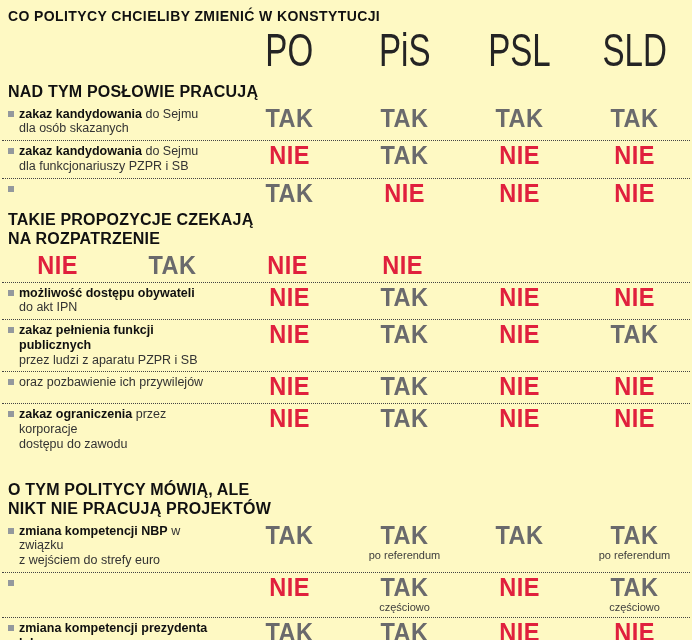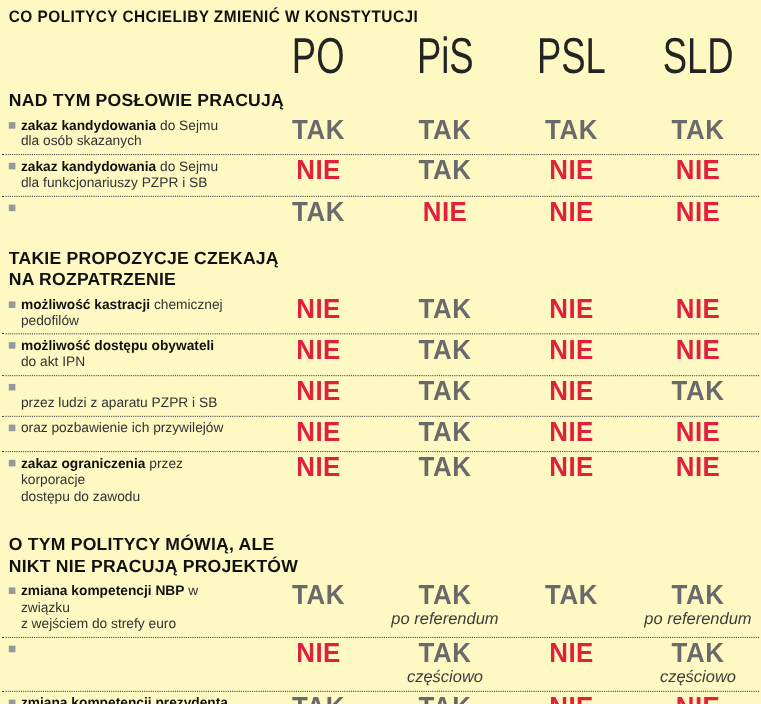--- a/index.html
+++ b/index.html
@@ -31,21 +31,21 @@
     font-size: 46px;
     font-weight: 400;
     color: #242424;
     line-height: 46px;
     display: inline-block;
     transform: scaleX(0.72);
     transform-origin: 50% 0;
     white-space: nowrap;
   }
   .section-1 { margin-top: 8px; }
-  .section-2 { margin-top: 16px; }
+  .section-2 { }
   .section-3 { margin-top: 24px; }
   .sec-h {
     font-size: 16px;
     font-weight: bold;
     color: #111111;
     line-height: 1.22;
     letter-spacing: 0.2px;
     white-space: pre-line;
     padding-left: 8px;
     margin-bottom: 2px;
@@ -72,21 +72,21 @@
     font-weight: bold;
     line-height: 1;
     display: inline-block;
     transform: scaleX(0.94);
     transform-origin: 50% 0;
     margin-top: -1px;
     letter-spacing: 0.5px;
   }
   .val.yes { color: var(--yes, #6a6a6c); }
   .val.no  { color: var(--no,  #e0203d); }
-  .sub { font-size: 15px; color: #3d3d3d; line-height: 1.1; margin-top: 1px; font-style: italic; }
+  .sub { font-size: 11px; color: #3d3d3d; line-height: 1.1; margin-top: 1px; }
   .sub:empty { display: none; }
   .dotline { border-top: 1px dotted #444444; margin: 0 2px; height: 0; }
 </style>
 </head>
 <body>
 
 <div class="page">
 
   <div class="title">CO POLITYCY CHCIELIBY ZMIENIĆ W KONSTYTUCJI</div>
 
@@ -138,25 +138,20 @@
       <div class="vcol"><span class="val no">NIE</span></div>
     </div>
   </div>
 
   
   <div class="section-2">
     <div class="sec-h">TAKIE PROPOZYCJE CZEKAJĄ
 NA ROZPATRZENIE</div>
 
     <div class="grid row">
-      <div class="labelcol">
-        <span class="bullet"></span>
-        <span class="ltext"><span class="lbold">możliwość kastracji</span><span class="lrest"> chemicznej
-pedofilów</span></span>
-      </div>
       <div class="vcol"><span class="val no">NIE</span></div>
       <div class="vcol"><span class="val yes">TAK</span></div>
       <div class="vcol"><span class="val no">NIE</span></div>
       <div class="vcol"><span class="val no">NIE</span></div>
     </div>
     <div class="dotline"></div>
 
     <div class="grid row">
       <div class="labelcol">
         <span class="bullet"></span>
@@ -166,21 +161,21 @@
       <div class="vcol"><span class="val no">NIE</span></div>
       <div class="vcol"><span class="val yes">TAK</span></div>
       <div class="vcol"><span class="val no">NIE</span></div>
       <div class="vcol"><span class="val no">NIE</span></div>
     </div>
     <div class="dotline"></div>
 
     <div class="grid row">
       <div class="labelcol">
         <span class="bullet"></span>
-        <span class="ltext"><span class="lrest">
+        <span class="ltext"><span class="lbold">zakaz pełnienia funkcji publicznych</span><span class="lrest">
 przez ludzi z aparatu PZPR i SB</span></span>
       </div>
       <div class="vcol"><span class="val no">NIE</span></div>
       <div class="vcol"><span class="val yes">TAK</span></div>
       <div class="vcol"><span class="val no">NIE</span></div>
       <div class="vcol"><span class="val yes">TAK</span></div>
     </div>
     <div class="dotline"></div>
 
     <div class="grid row">

